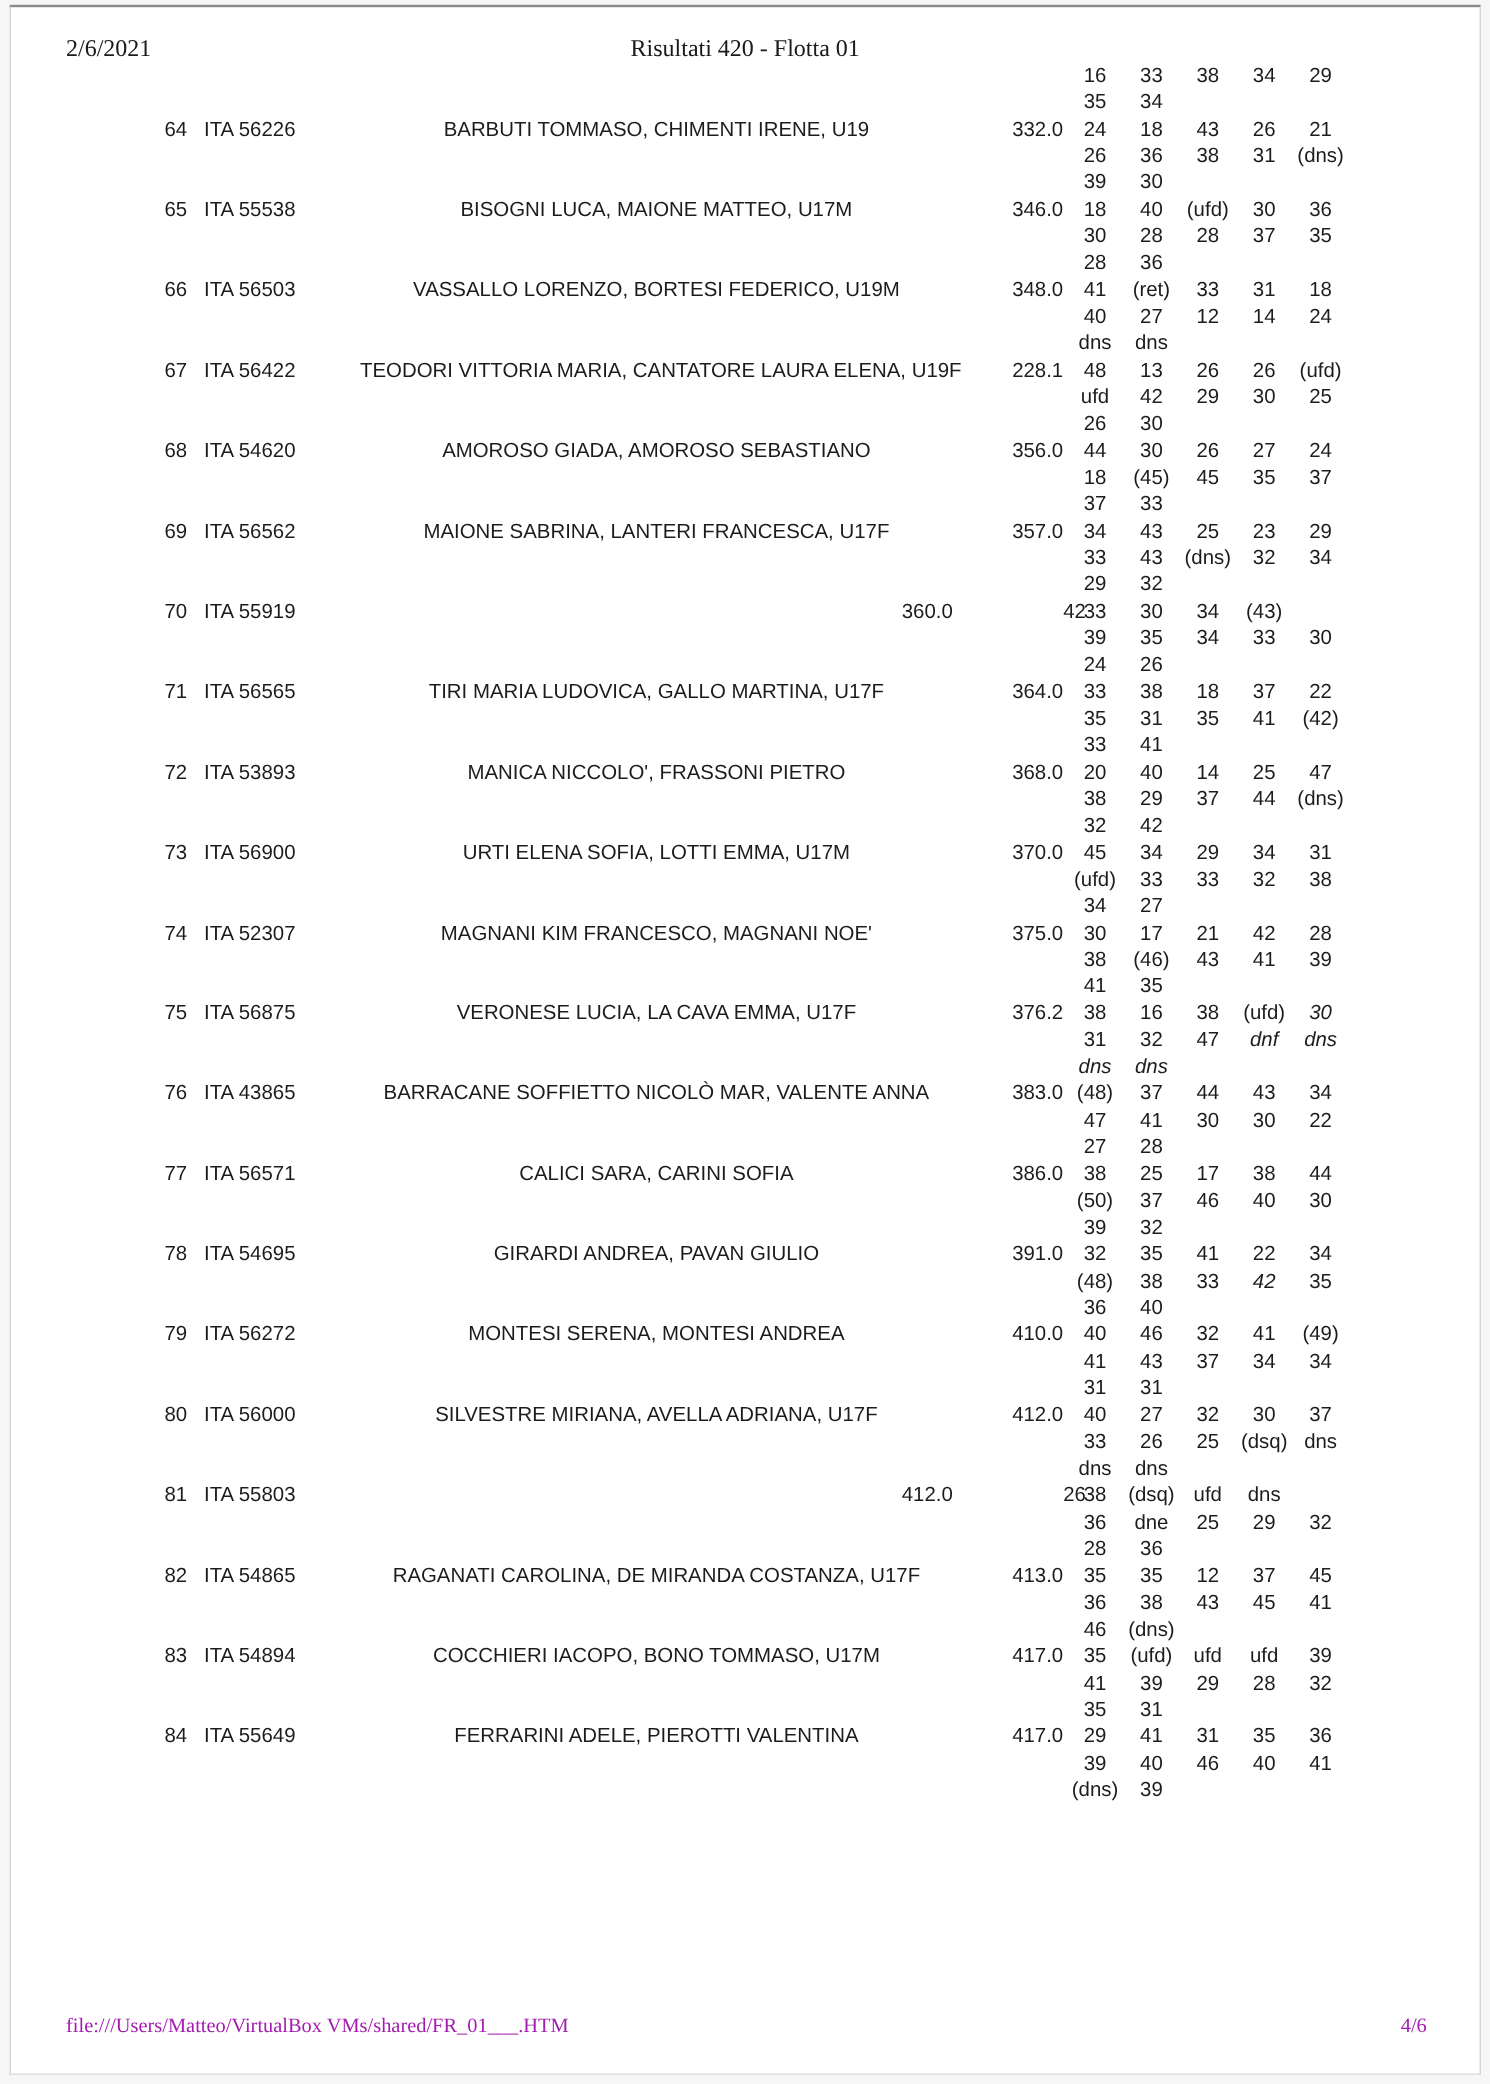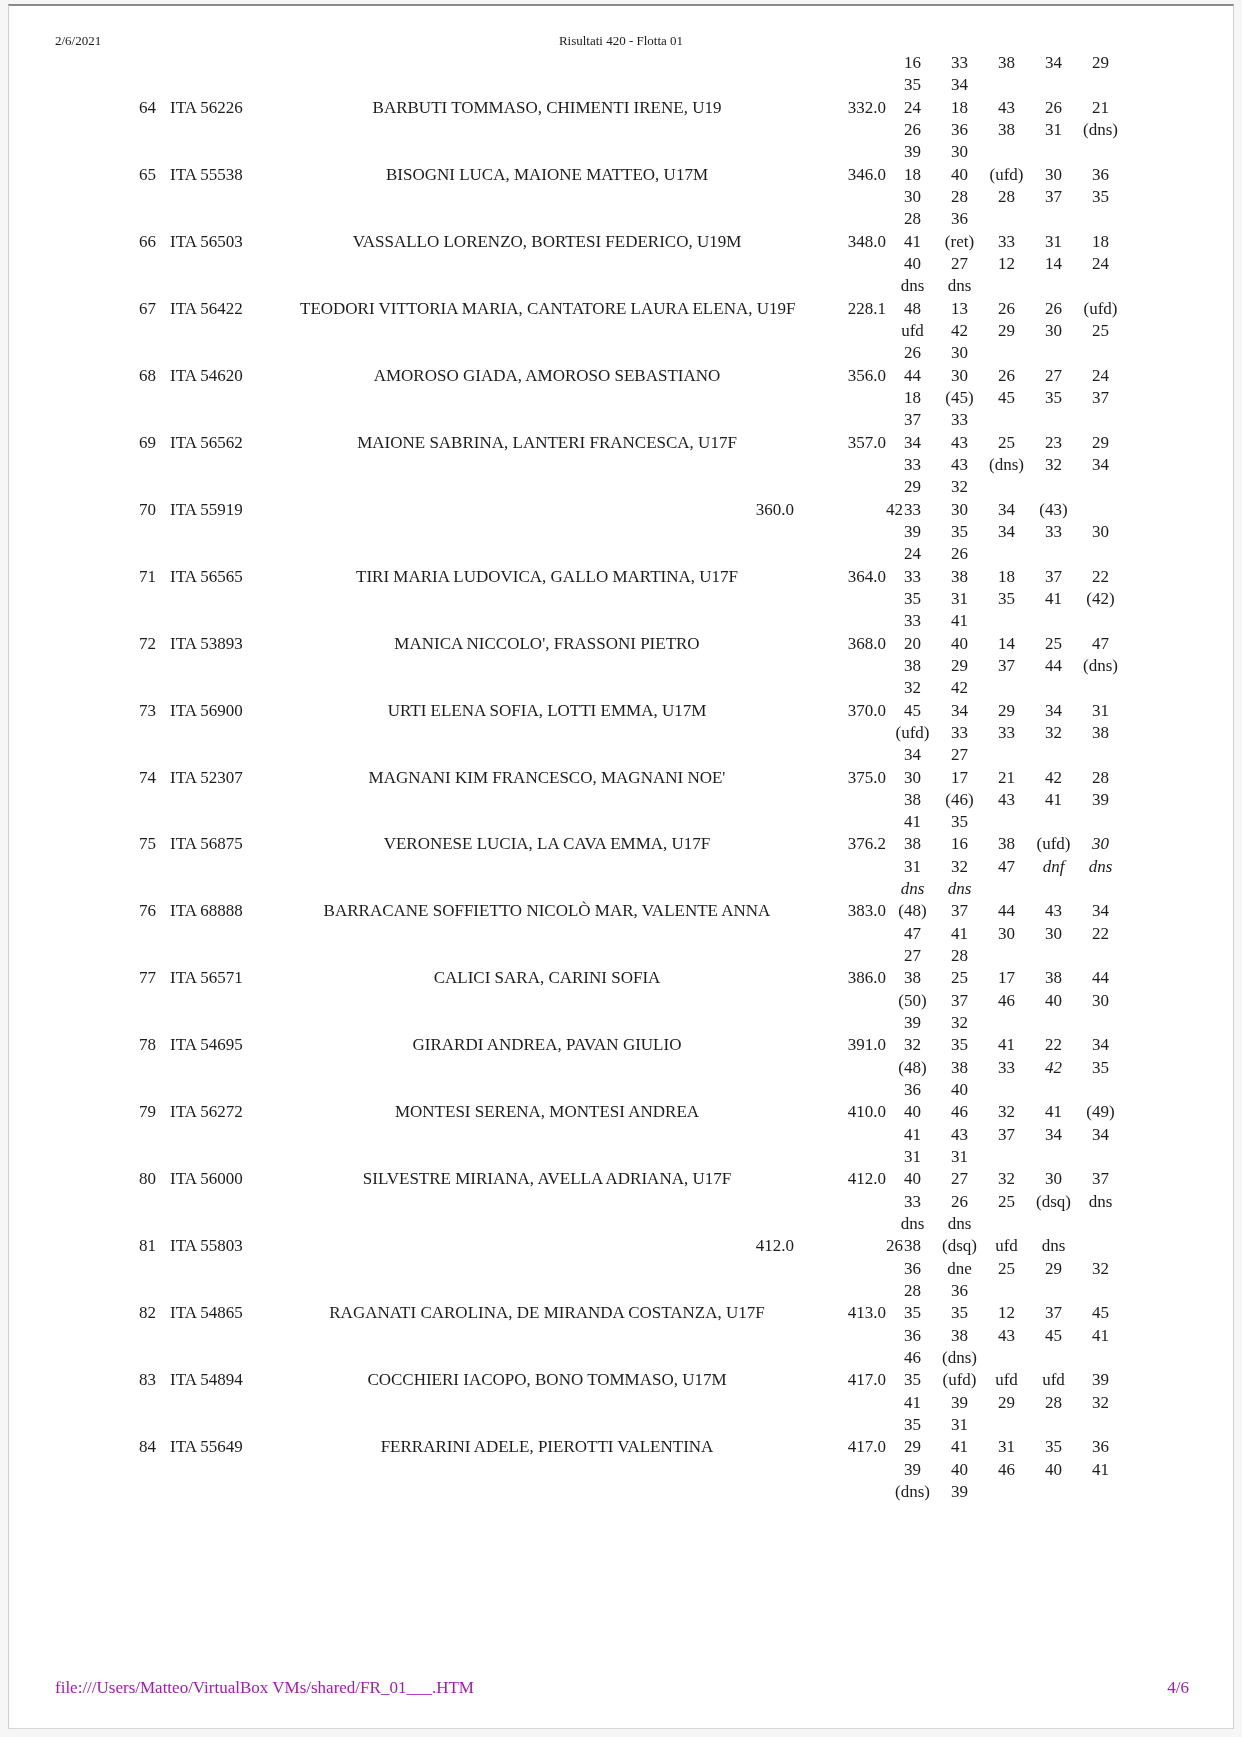--- a/index.html
+++ b/index.html
@@ -17,31 +17,31 @@
     border-top: 2px solid #8a8a8a;
     border-left: 1px solid #cfcfcf;
     border-right: 1px solid #cfcfcf;
     border-bottom: 1px solid #d6d6d6;
   }
   .serif { font-family: "Liberation Serif", "DejaVu Serif", serif; }
   .header {
     position: absolute;
     top: 24px; left: 0; right: 0;
     height: 22px; line-height: 22px;
-    font-size: 13px;
+    font-size: 20px;
     color: #1a1a1a;
     text-align: center;
   }
   .header .date {
     position: absolute; left: 46px; top: 0;
   }
   .results {
     position: absolute;
     top: 46px; left: 0; right: 0;
-    font-family: Liberation Serif, serif;
+    font-family: Liberation Sans, sans-serif;
     color: #1c1c1c;
   }
   .line {
     display: grid;
     grid-template-columns: 147px 14px 130px 494px 92px 3px 47px 47px 47px 47px 47px;
     height: 22.33px;
     line-height: 22.33px;
     font-size: 17px;
   }
   .c { white-space: nowrap; overflow: visible; }
@@ -561,21 +561,21 @@
         <span class="c gap"></span>
         <span class="c score it">dns</span>
         <span class="c score it">dns</span>
         <span class="c score"></span>
         <span class="c score"></span>
         <span class="c score"></span>
       </div>
       <div class="line">
         <span class="c rank">76</span>
         <span class="c gap"></span>
-        <span class="c sail">ITA 68888</span>
+        <span class="c sail">ITA 43865</span>
         <span class="c crew">BARRACANE SOFFIETTO NICOLÒ MAR, VALENTE ANNA</span>
         <span class="c total">383.0</span>
         <span class="c gap"></span>
         <span class="c score">(48)</span>
         <span class="c score">37</span>
         <span class="c score">44</span>
         <span class="c score">43</span>
         <span class="c score">34</span>
       </div>
       <div class="line">

